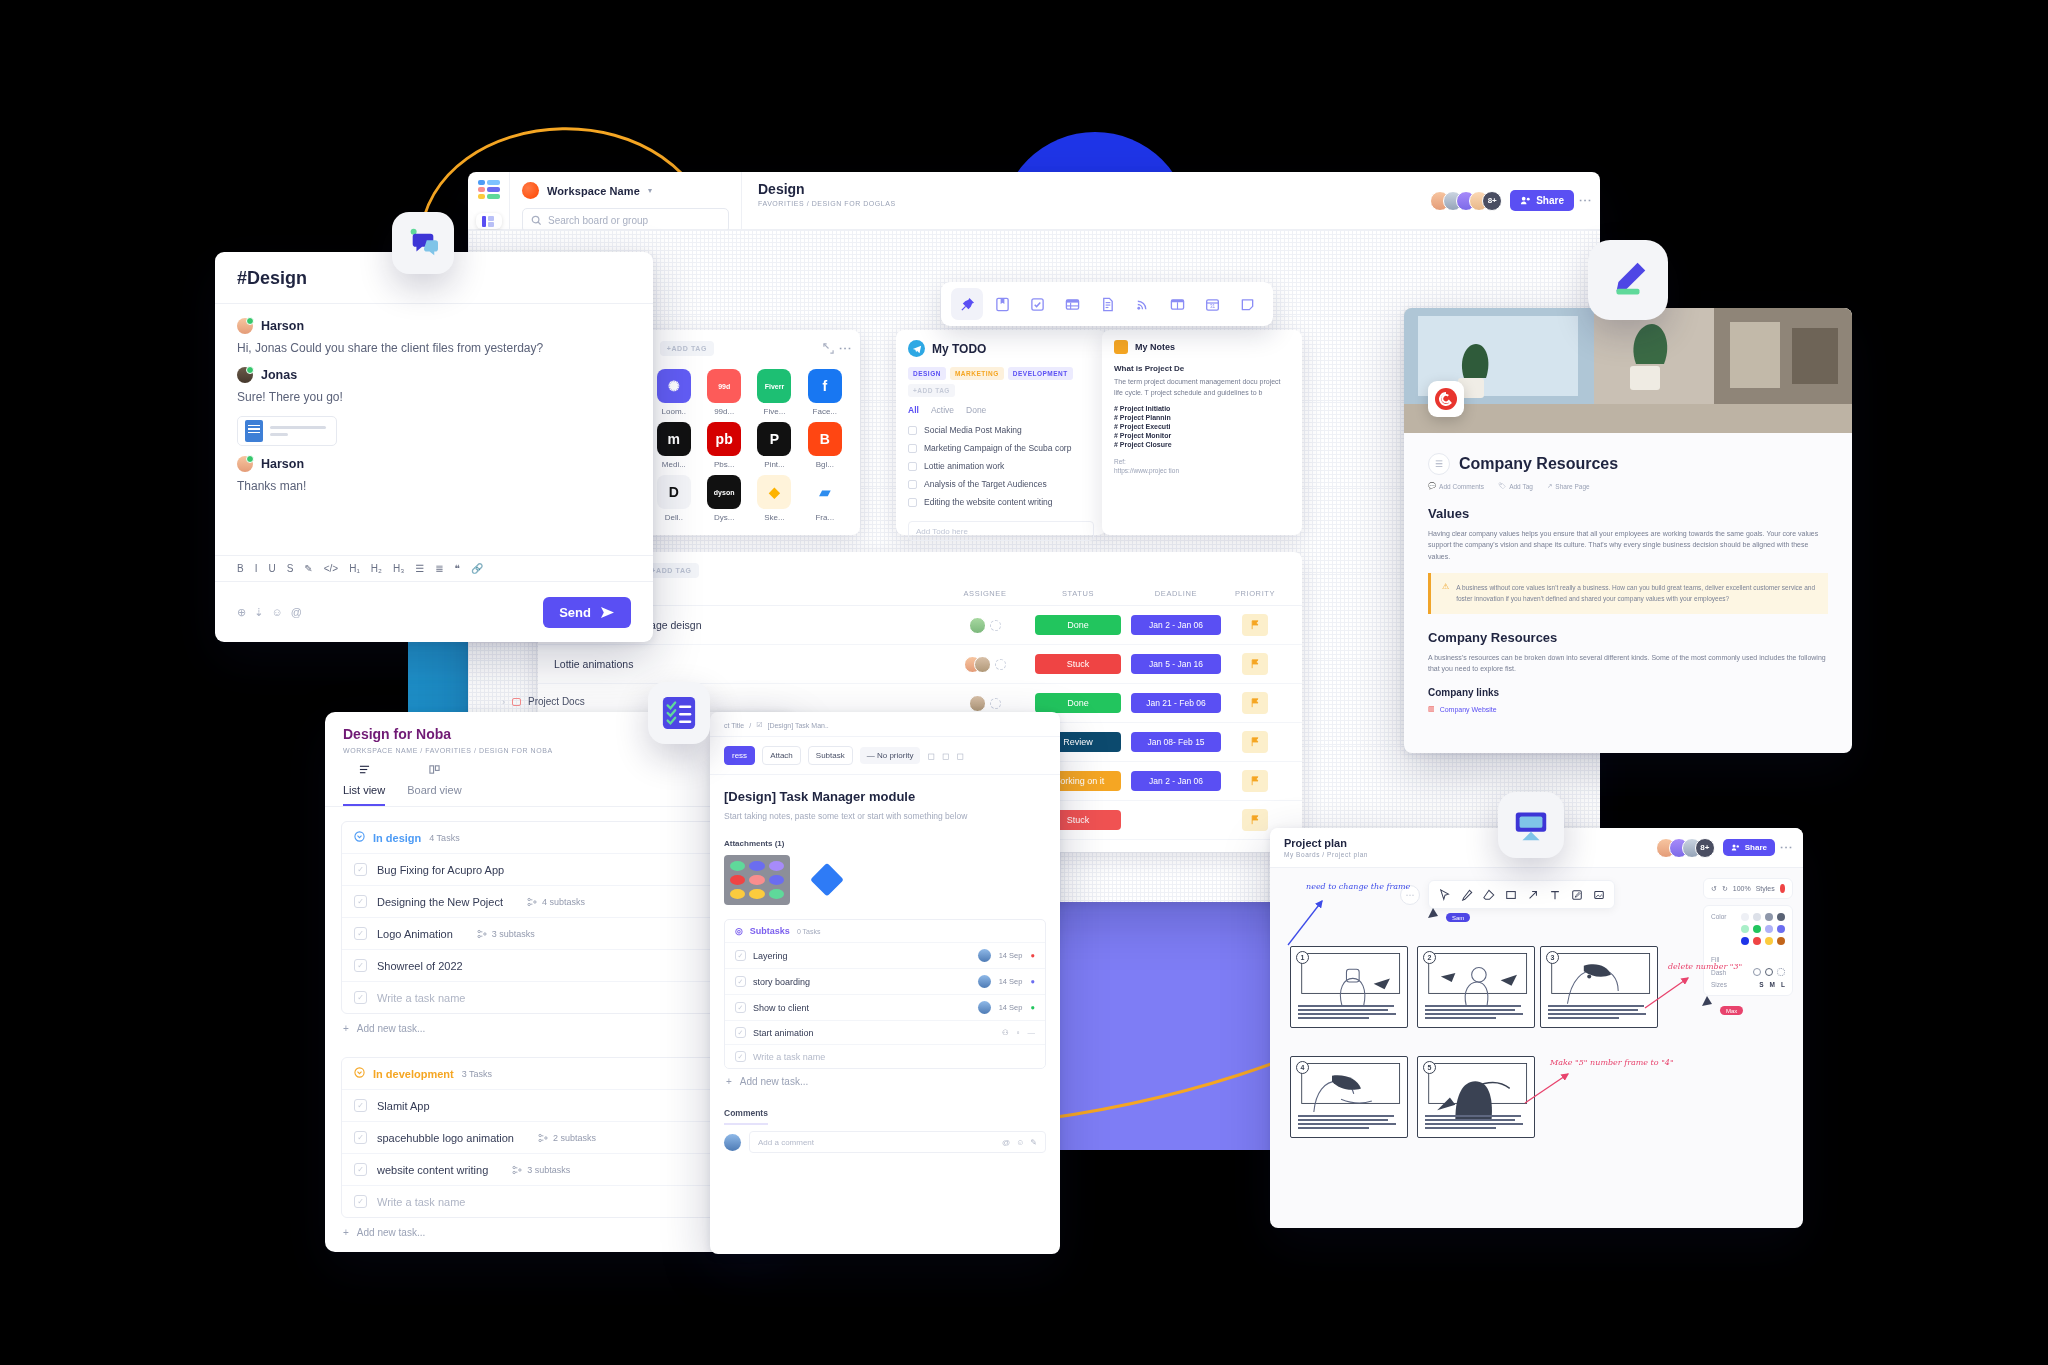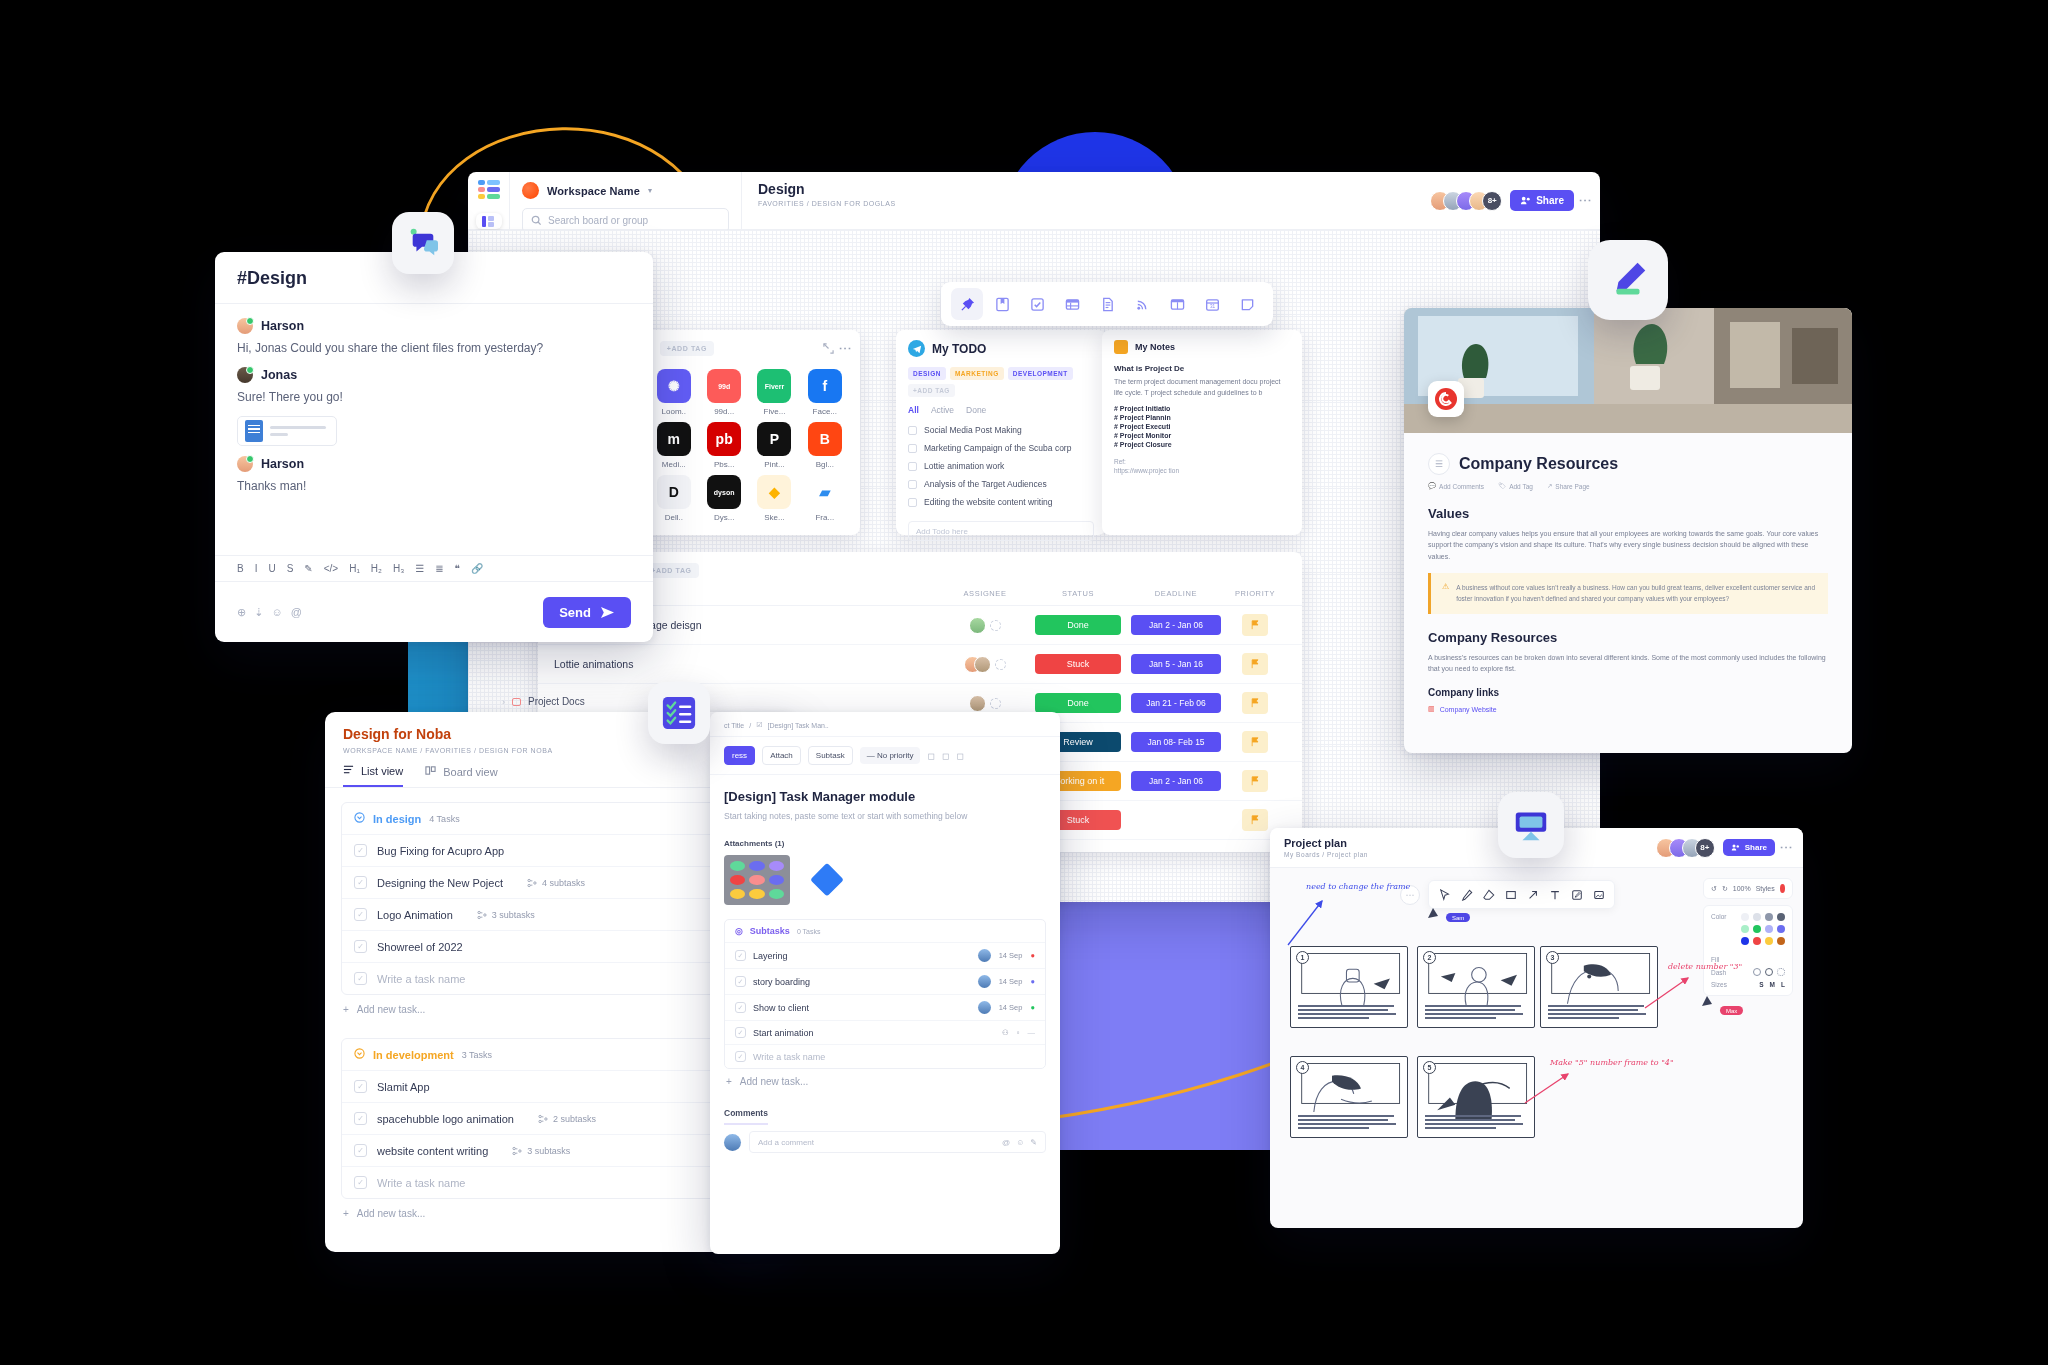--- a/index.html
+++ b/index.html
@@ -133,23 +133,23 @@
     display:flex; align-items:center; gap:11px; padding:7px 22px; font-size:10px; color:#6A7186;}
   .fmtbar span{cursor:pointer;}
   .chat-foot { position:absolute; left:0; right:0; bottom:0; height:60px; display:flex; align-items:center; padding:0 22px;}
   .foot-ico { display:flex; gap:8px; color:#A9B0C2; font-size:11px;}
   .send-btn { margin-left:auto; background:#5A4FF3; color:#fff; border:none; border-radius:6px; font-size:13px; font-weight:600;
      padding:8px 16px; display:flex; align-items:center; gap:9px; cursor:pointer;}
 
   
   #noba { left:325px; top:712px; width:470px; height:540px;}
   .nb-h { padding:14px 18px 10px; }
-  .nb-h h2 { font-size:14px; color:#c2410c;}
+  .nb-h h2 { font-size:14px; color:#701a75;}
   .nb-tabs { display:flex; gap:22px; padding:0 18px; border-bottom:1px solid #EEF0F5;}
-  .nb-tab { font-size:11px; color:#858CA0; padding-bottom:8px; display:flex; gap:7px; align-items:center; cursor:pointer;}
+  .nb-tab { font-size:11px; color:#858CA0; padding-bottom:8px; display:flex; gap:7px; align-items:center; cursor:pointer;flex-direction:column;}
   .nb-tab.on { color:#1F2440; border-bottom:2px solid #5A4FF3;}
   .nb-sec { margin:14px 16px 0; border:1px solid #EDEFF5; border-radius:6px; overflow:hidden;}
   .nb-sec-h { display:flex; align-items:center; gap:8px; padding:9px 12px; font-size:11px; font-weight:700;}
   .nb-sec-h em { font-style:normal; font-size:9px; font-weight:400; color:#939AAE;}
   .nb-li { display:flex; align-items:center; gap:10px; padding:9px 12px; border-top:1px solid #F2F4F9; font-size:11px; color:#343B55;}
   .nb-li .sub { font-size:9px; color:#939AAE; margin-left:14px; display:flex; align-items:center; gap:5px;}
   .nb-li.ghost { color:#AFB5C5;}
   .cbx2 { width:13px;height:13px;border:1px solid #D7DBE6;border-radius:3px; flex:none; display:flex;align-items:center;justify-content:center; color:#C6CBD8; font-size:8px;}
   .nb-add { display:flex; align-items:center; gap:8px; padding:9px 18px; font-size:10px; color:#9AA2B6;}
 

